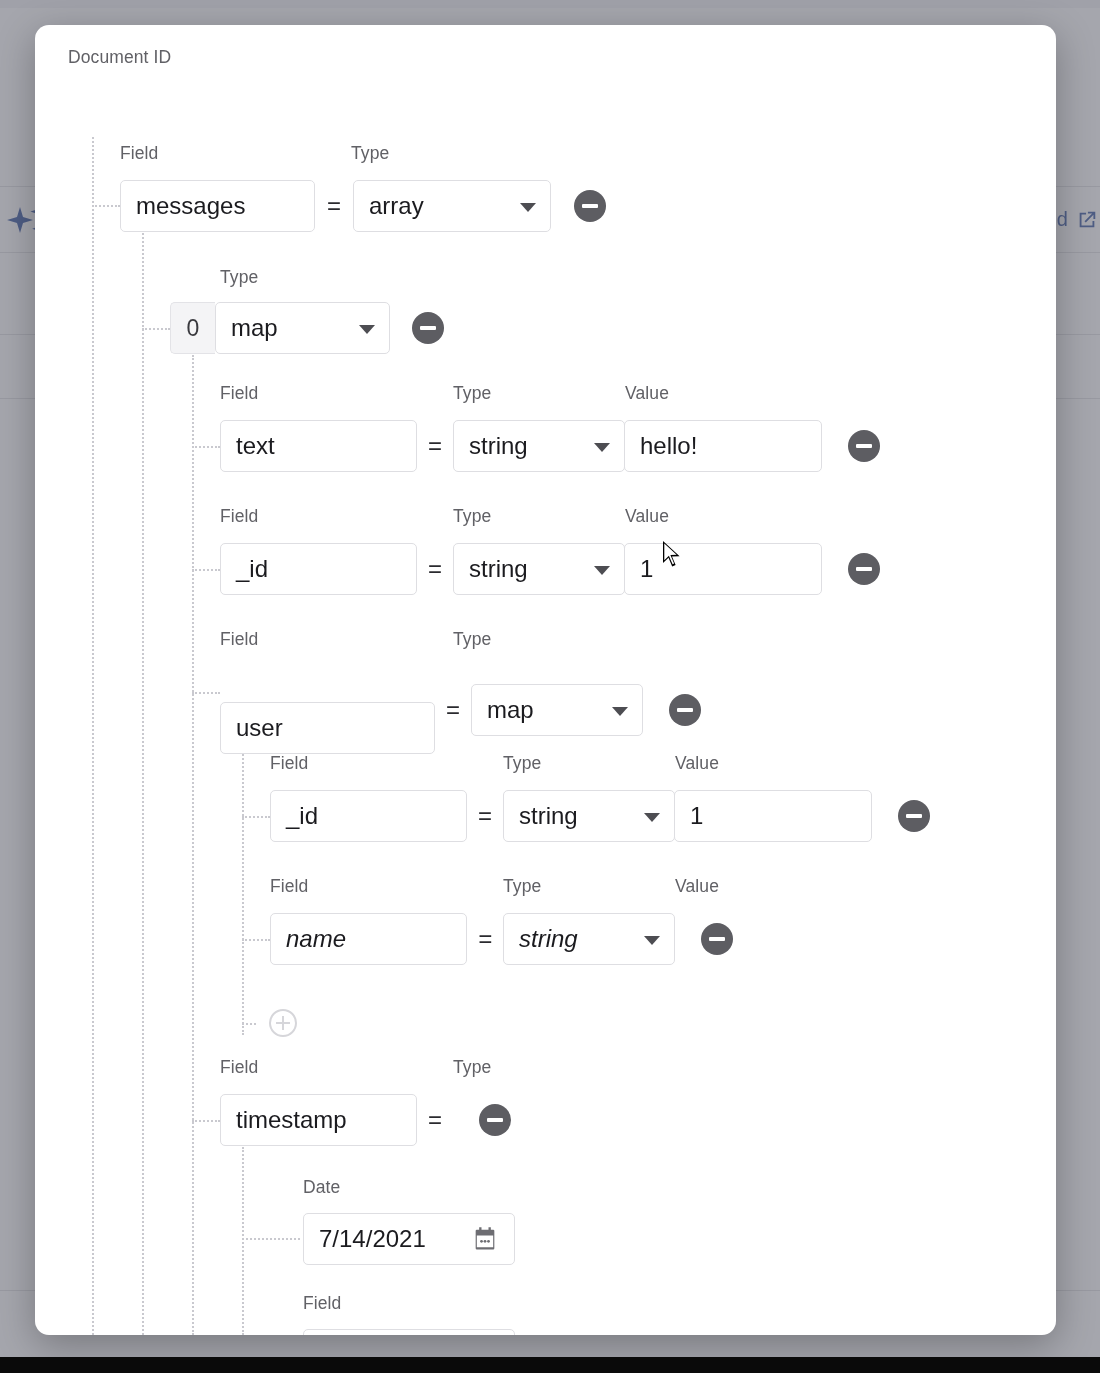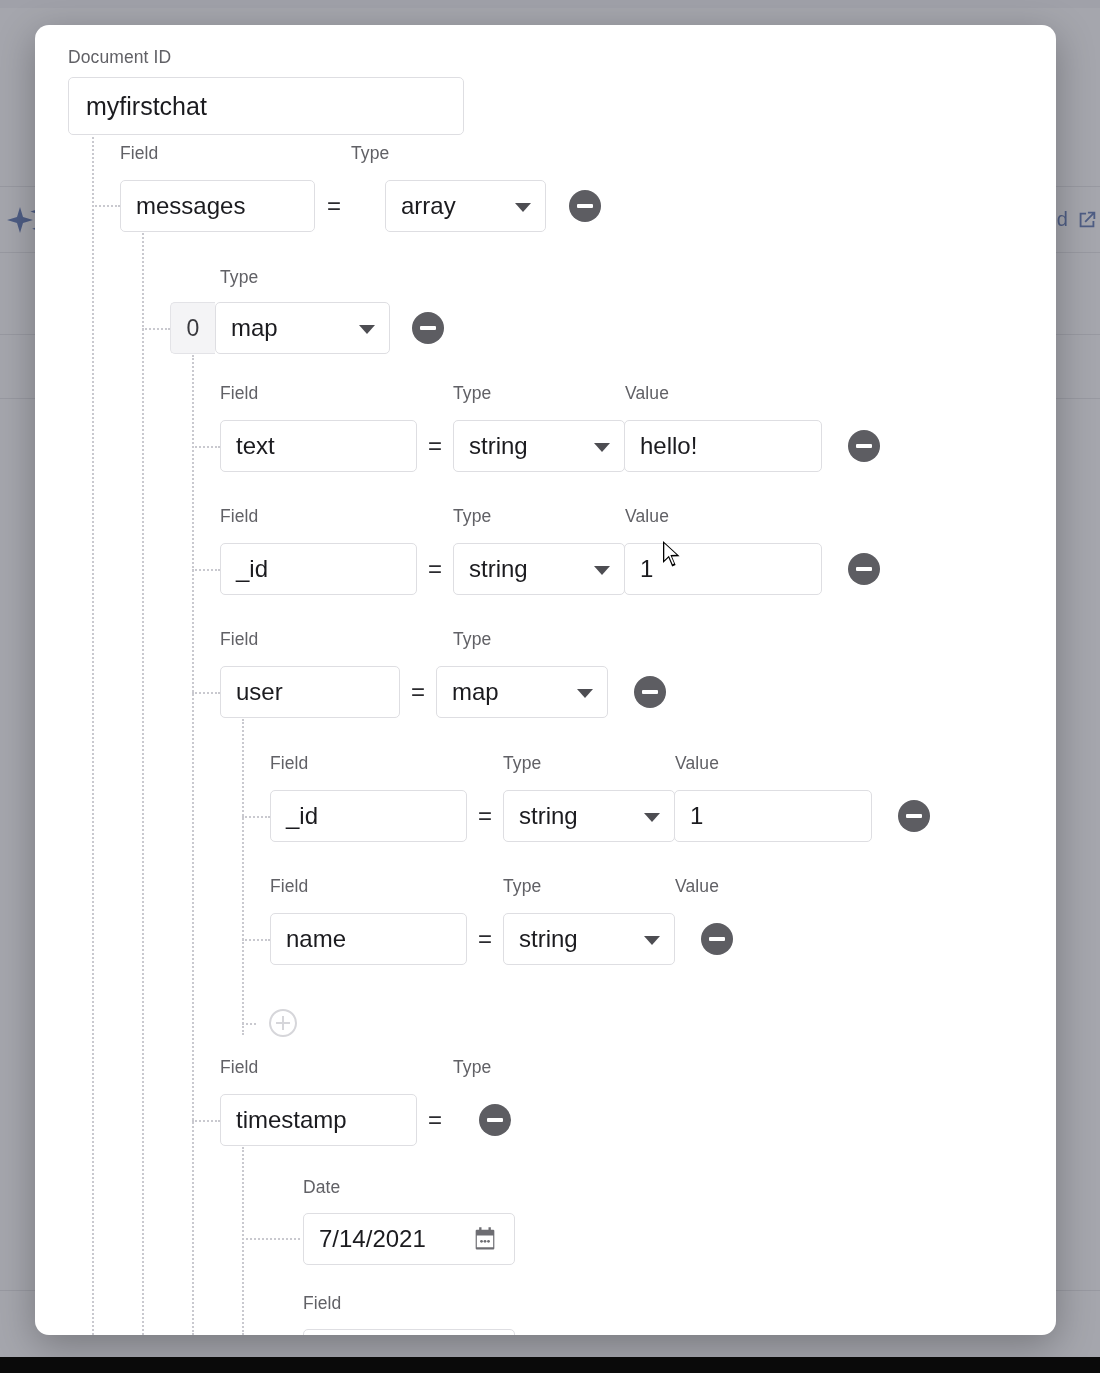--- a/index.html
+++ b/index.html
@@ -201,23 +201,20 @@
     </svg>
   </div>
 </div>
 
 <div id="scrim"></div>
 
 <div id="modal">
  <div id="modal-inner">
 
   <div class="flabel docid-label">Document ID</div>
-  <div class="docid-input">
-    <span>myfirstchat</span>
-  </div>
 
   <div class="vline" style="left:57px; top:112px; height:1198px;"></div>
   <div class="hline" style="left:57px; top:180px; width:28px;"></div>
 
   <div class="vline" style="left:107px; top:208px; height:1102px;"></div>
   <div class="hline" style="left:107px; top:303px; width:28px;"></div>
 
   <div class="vline" style="left:157px; top:330px; height:980px;"></div>
   <div class="hline" style="left:157px; top:421px; width:28px;"></div>
   <div class="hline" style="left:157px; top:544px; width:28px;"></div>
@@ -232,21 +229,21 @@
   <div class="vline" style="left:207px; top:1122px; height:188px;"></div>
   <div class="hline" style="left:207px; top:1213px; width:58px;"></div>
 
   <div class="flabel" style="position:absolute; left:85px; top:118px;">Field</div>
   <div class="flabel" style="position:absolute; left:316px; top:118px;">Type</div>
   <div class="row" style="left:85px; top:155px;">
     <div class="tbox" style="width:195px;">
       <span>messages</span>
     </div>
     <div class="eq" style="width:38px;">=</div>
-    <div class="tbox sel" style="width:161px;margin-left:32px;">
+    <div class="tbox sel" style="width:198px;">
       <span>array</span>
       <span class="caret"></span>
     </div>
     <div style="width:23px;"></div>
     <div class="minus-btn">
           <i></i>
         </div>
   </div>
 
   <div class="flabel" style="position:absolute; left:185px; top:242px;">Type</div>
@@ -300,21 +297,21 @@
     </div>
     <div style="width:26px;"></div>
     <div class="minus-btn">
           <i></i>
         </div>
   </div>
 
   <div class="flabel" style="position:absolute; left:185px; top:604px;">Field</div>
   <div class="flabel" style="position:absolute; left:418px; top:604px;">Type</div>
   <div class="row" style="left:185px; top:641px;">
-    <div class="tbox" style="width:180px;">
+    <div class="tbox" style="width:215px;margin-top:36px;">
       <span>user</span>
     </div>
     <div class="eq" style="width:36px;">=</div>
     <div class="tbox sel" style="width:172px;">
       <span>map</span>
       <span class="caret"></span>
     </div>
     <div style="width:26px;"></div>
     <div class="minus-btn">
           <i></i>
@@ -338,21 +335,21 @@
     </div>
     <div style="width:26px;"></div>
     <div class="minus-btn">
           <i></i>
         </div>
   </div>
 
   <div class="flabel" style="position:absolute; left:235px; top:851px;">Field</div>
   <div class="flabel" style="position:absolute; left:468px; top:851px;">Type</div>
   <div class="flabel" style="position:absolute; left:640px; top:851px;">Value</div>
-  <div class="row" style="left:235px; top:888px;">
+  <div class="row" style="left:235px; top:888px;font-style:italic;">
     <div class="tbox" style="width:197px;">
       <span>name</span>
     </div>
     <div class="eq" style="width:36px;">=</div>
     <div class="tbox sel" style="width:172px;">
       <span>string</span>
       <span class="caret"></span>
     </div>
     <div style="width:26px;"></div>
     <div class="minus-btn">

